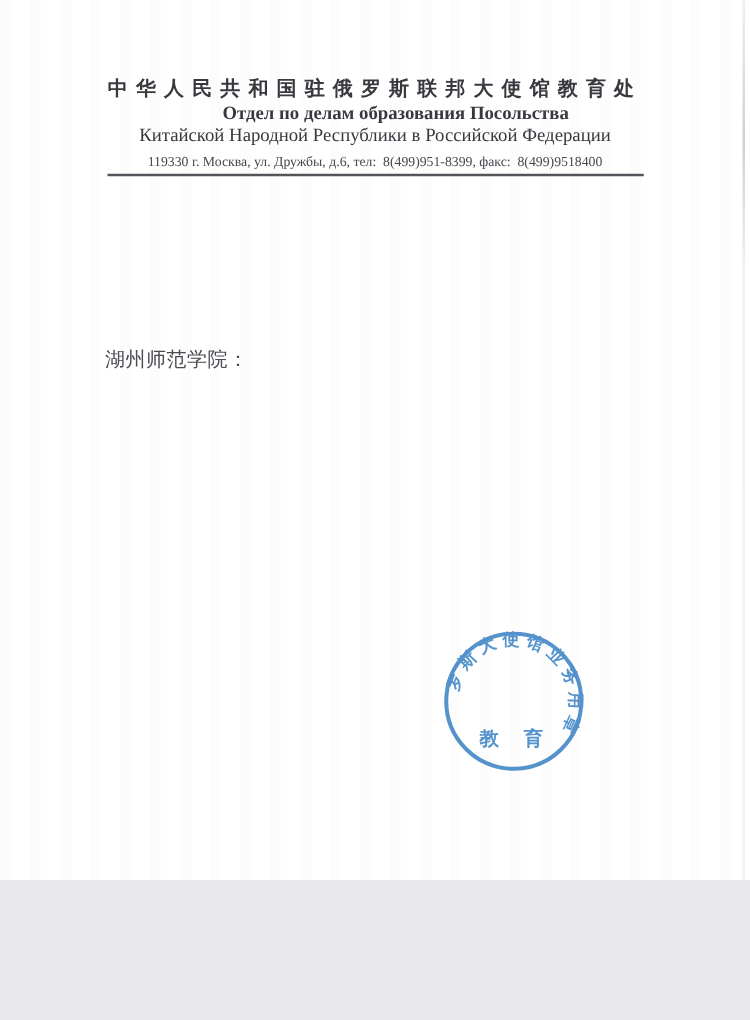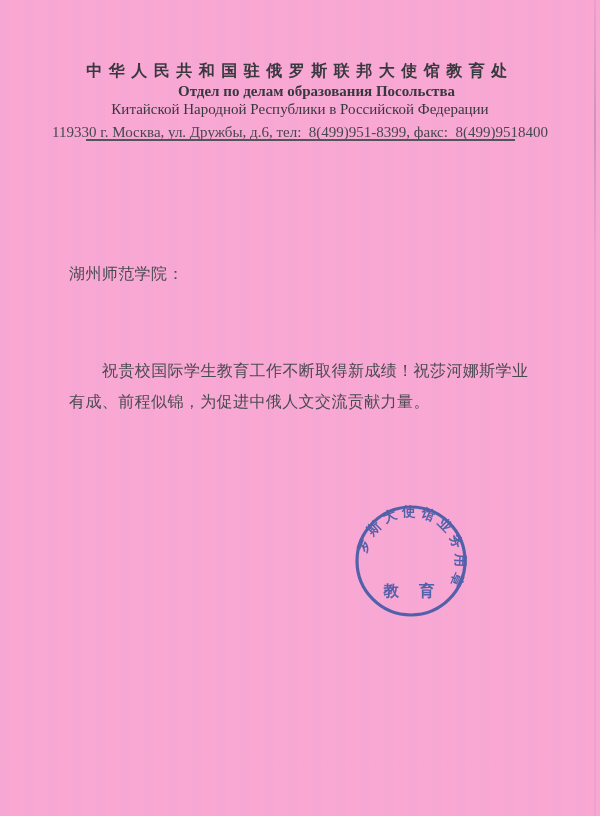--- a/index.html
+++ b/index.html
@@ -1,20 +1,20 @@
 <!DOCTYPE html>
 <html><head>
 <meta charset="utf-8">
 <style>
   html,body{margin:0;padding:0;background:#e8e8ea;}
   .page{
     position:relative;
-    width:600px;height:816px;
+    width:600px;height:704px;
     margin:0 auto;
-    background:#f9a8d4;
+    background:#ffffff;
     overflow:hidden;
     font-family:"Liberation Serif","DejaVu Sans",serif;
     color:#45454c;
   }
   
   .page::before{
     content:"";
     position:absolute;inset:0;
     background:repeating-linear-gradient(90deg,
       rgba(90,90,110,0.016) 0px, rgba(90,90,110,0.016) 9px,
@@ -40,35 +40,35 @@
   .ru-line1{
     position:absolute;left:0;right:0;top:83px;
     font-size:15px;font-weight:bold;color:#38383f;white-space:nowrap;margin-left:33px;
   }
   .ru-line2{
     position:absolute;left:0;right:0;top:101px;
     font-size:15px;font-weight:normal;color:#38383f;white-space:nowrap;
   }
   .addr{
     position:absolute;left:0;right:0;top:124px;
-    font-size:15px;color:#47474e;white-space:pre;
+    font-size:11px;color:#47474e;white-space:pre;
   }
   .rule{
     position:absolute;left:86px;top:139px;width:429px;height:2px;
     background:#54545a;
   }
 
   .body-text{
     position:absolute;left:68px;top:194px;width:472px;
     font-size:16px;line-height:31.5px;letter-spacing:0.4px;
     color:#4a4a51;
     white-space:pre;
   }
   .para-indent{text-indent:33px;}
-  .body-text p{margin:1px;padding:0;}
+  .body-text p{margin:16px;padding:0;}
 
   .sig-line{
     position:absolute;left:321px;top:535px;
     font-size:16px;letter-spacing:0.5px;color:#3c3c44;white-space:pre;
   }
   .date-line{
     position:absolute;left:330px;top:565px;
     font-size:16px;letter-spacing:0.5px;color:#3c3c44;white-space:pre;
   }
 
@@ -87,22 +87,20 @@
   <div class="letterhead">
     <div class="cn-title">中华人民共和国驻俄罗斯联邦大使馆教育处</div>
     <div class="ru-line1">Отдел по делам образования Посольства</div>
     <div class="ru-line2">Китайской Народной Республики в Российской Федерации</div>
     <div class="addr">119330 г. Москва, ул. Дружбы, д.6, тел:  8(499)951-8399, факс:  8(499)9518400</div>
     <div class="rule"></div>
   </div>
 
   <div class="body-text">
     <p>湖州师范学院：</p>
-    <p class="para-indent">祝贵校国际学生教育工作不断取得新成绩！祝莎河娜斯学业
-有成、前程似锦，为促进中俄人文交流贡献力量。</p>
   </div>
 
 
   <svg class="stamp" viewBox="0 0 118 118" xmlns="http://www.w3.org/2000/svg">
     <defs>
       <path id="ringPath" d="M 14,59 a 45,45 0 1,1 90,0 a 45,45 0 1,1 -90,0" fill="none"></path>
     </defs>
     <circle cx="59" cy="59" r="54" fill="none" stroke="#3d84c6" stroke-width="3.2"></circle>
     <text font-size="13.5" font-weight="bold" fill="#3d84c6" letter-spacing="4.5" font-family="'Liberation Serif','DejaVu Sans',serif">
       <textPath href="#ringPath" startOffset="25%" text-anchor="middle">驻俄罗斯大使馆业务用章</textPath>

